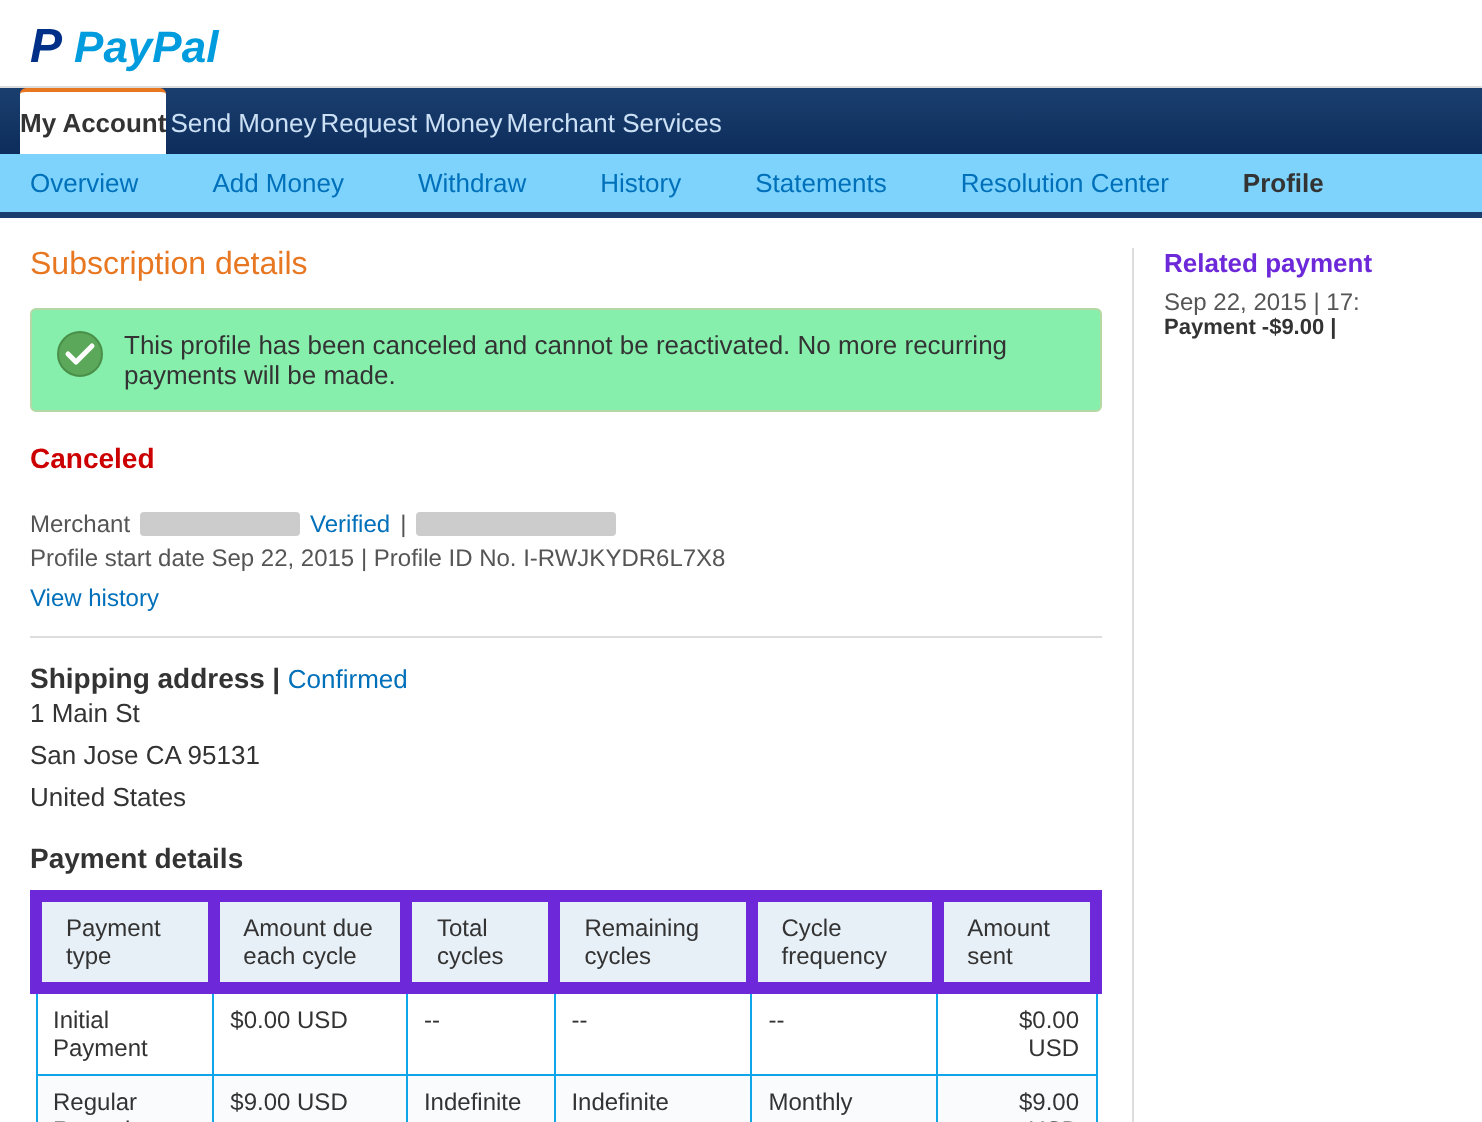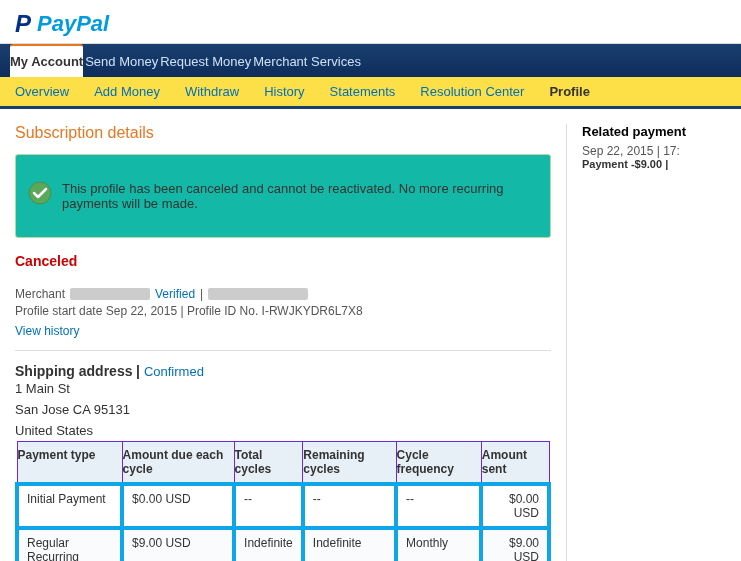--- a/index.html
+++ b/index.html
@@ -10,33 +10,33 @@
     .logo { display: flex; align-items: center; gap: 6px; }
     .logo-icon { color: #003087; font-size: 24px; font-weight: bold; font-style: italic; }
     .logo-text { color: #009cde; font-size: 22px; font-weight: bold; font-style: italic; }
 
     
     .main-nav { background: linear-gradient(to bottom, #1a3f6f, #0d2d5c); display: flex; align-items: flex-end; padding: 0 0 0 10px; }
     .main-nav-tab { padding: 8px 0; color: #cce0f5; font-size: 13px; cursor: pointer; border-radius: 3px 3px 0 0; margin-right: 2px; text-decoration: none; display: block; }
     .main-nav-tab.active { background: #fff; color: #333; font-weight: bold; border-top: 2px solid #e87722; }
 
     
-    .sub-nav { border-bottom: 3px solid #1a3f6f; padding: 4px 10px; display: flex; gap: 15px; background: #fde047; }
+    .sub-nav { border-bottom: 3px solid #1a3f6f; padding: 4px 10px; display: flex; gap: 27px; background: #7dd3fc; }
     .sub-nav-item { color: #0070ba; font-size: 13px; cursor: pointer; padding: 3px 5px; text-decoration: none; }
     .sub-nav-item.active { font-weight: bold; color: #333; }
 
     
     .content { padding: 15px 15px 15px 15px; display: flex; gap: 15px; }
     .main-content { flex: 1; }
     .sidebar { width: 160px; border-left: 1px solid #ddd; padding-left: 15px; flex-shrink: 0; }
 
     .section-title { color: #e87722; font-size: 16px; font-weight: normal; margin-bottom: 12px; }
 
     
-    .alert-box { border: 1px solid #b5d9a5; background: #14b8a6; padding: 26px 12px; display: flex; align-items: flex-start; gap: 10px; margin-bottom: 15px; border-radius: 3px; }
+    .alert-box { border: 1px solid #b5d9a5; background: #86efac; padding: 10px 12px; display: flex; align-items: flex-start; gap: 10px; margin-bottom: 15px; border-radius: 3px; }
     .alert-icon { width: 24px; height: 24px; flex-shrink: 0; }
     .alert-text { font-size: 13px; color: #333; }
 
     
     .status-canceled { color: #cc0000; font-weight: bold; font-size: 14px; margin-bottom: 18px; }
     .merchant-line { font-size: 12px; color: #555; margin-bottom: 3px; display: flex; align-items: center; gap: 5px; }
     .blurred { display: inline-block; background: #ccc; height: 12px; width: 80px; border-radius: 2px; vertical-align: middle; }
     .blurred2 { display: inline-block; background: #ccc; height: 12px; width: 100px; border-radius: 2px; vertical-align: middle; }
     .verified { color: #0070ba; font-size: 12px; }
     .profile-line { font-size: 12px; color: #555; margin-bottom: 5px; }
@@ -45,27 +45,27 @@
     .divider { border: none; border-top: 1px solid #ddd; margin: 12px 0; }
 
     
     .shipping-title { font-size: 14px; font-weight: bold; color: #333; margin-bottom: 5px; }
     .confirmed { color: #0070ba; }
     .address-line { font-size: 13px; color: #333; line-height: 1.6; }
 
     
     .payment-title { font-size: 14px; font-weight: bold; color: #333; margin: 12px 0 8px 0; }
     table { width: 100%; border-collapse: collapse; font-size: 12px; }
-    th { background: #e8f0f7; color: #333; font-weight: bold; padding: 6px 0; text-align: left; border: 1px solid #6d28d9; vertical-align: top; }
-    td { padding: 6px 8px; border: 4px solid #0ea5e9; vertical-align: top; }
+    th { background: #e8f0f7; color: #333; font-weight: normal; padding: 6px 12px; text-align: left; border: 6px solid #6d28d9; vertical-align: top; }
+    td { padding: 6px 8px; border: 1px solid #0ea5e9; vertical-align: top; }
     tr:nth-child(even) td { background: #f9fbfd; }
     .amount-right { text-align: right; }
 
     
-    .sidebar-title { font-size: 13px; font-weight: bold; color: #000000; margin-bottom: 5px; }
+    .sidebar-title { font-size: 13px; font-weight: bold; color: #6d28d9; margin-bottom: 5px; }
     .sidebar-date { font-size: 12px; color: #555; }
     .sidebar-payment { font-size: 11px; color: #333; font-weight: bold; }
   </style>
 </head>
 <body>
 
 <div class="header">
   <div class="logo">
     <span class="logo-icon">P</span>
     <span class="logo-text">PayPal</span>
@@ -120,20 +120,21 @@
     <div>
       <span class="shipping-title">Shipping address</span>
       <span style="color:#333; font-weight: bold; font-size:14px"> | </span>
       <span class="confirmed">Confirmed</span>
     </div>
     <div class="address-line">1 Main St</div>
     <div class="address-line">San Jose CA 95131</div>
     <div class="address-line">United States</div>
 
     
+    <div class="payment-title">Payment details</div>
     <table>
       <thead>
         <tr>
           <th>Payment type</th>
           <th>Amount due each cycle</th>
           <th>Total cycles</th>
           <th>Remaining cycles</th>
           <th>Cycle frequency</th>
           <th>Amount sent</th>
         </tr>

